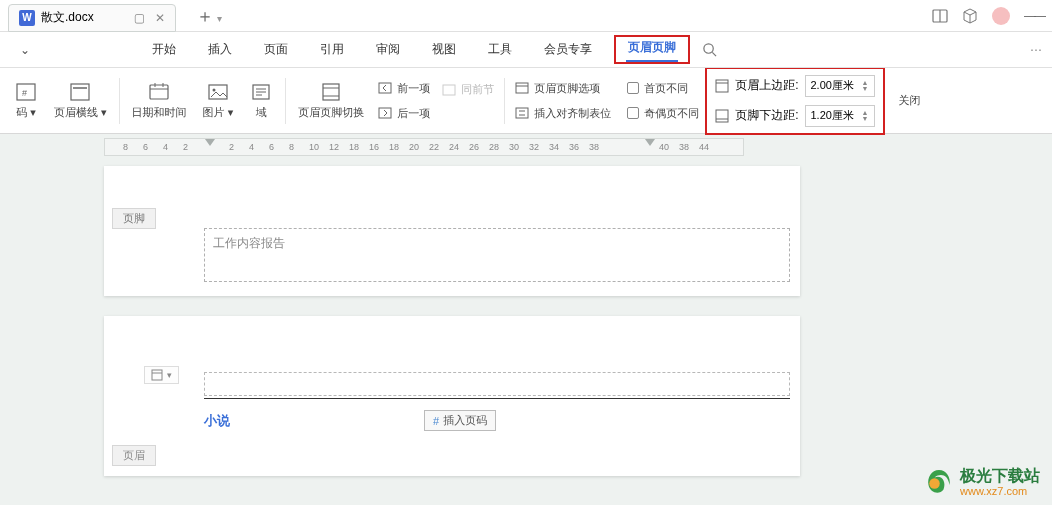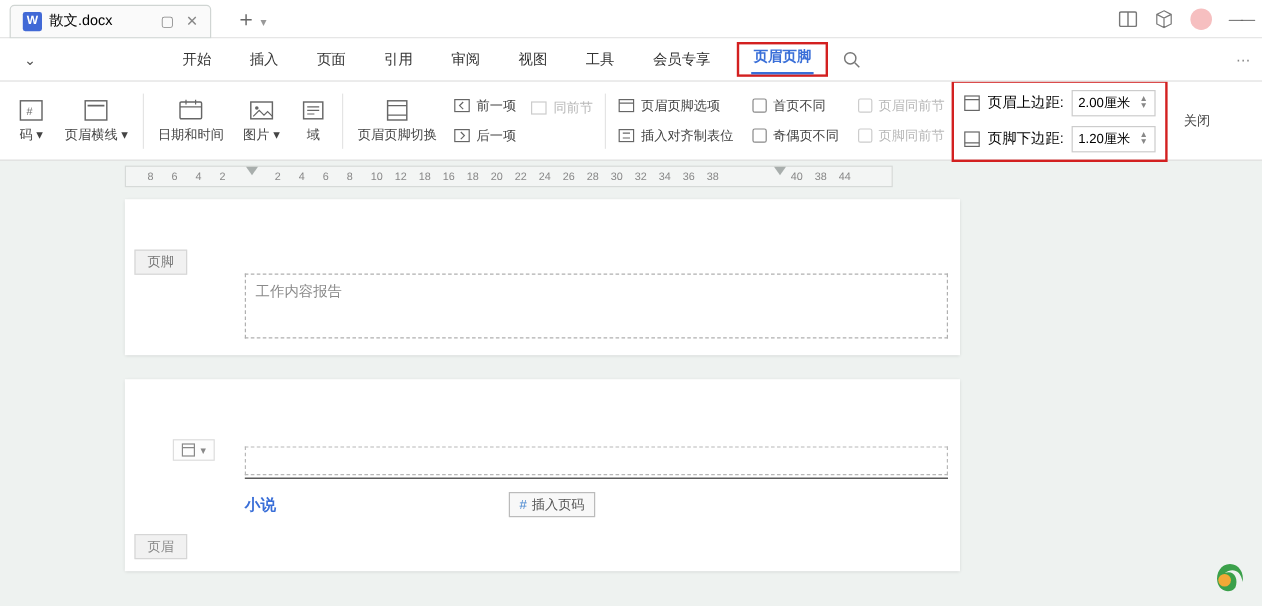--- a/index.html
+++ b/index.html
@@ -246,30 +246,20 @@
     </div>
   </div>
   <div class="rib-vstack" style="margin-left:4px;">
     <div class="rib-row">
       <div class="chk"></div>
         <span>首页不同</span>
     </div>
     <div class="rib-row">
       <div class="chk"></div>
         <span>奇偶页不同</span>
-    </div>
-  </div>
-  <div class="rib-vstack" style="margin-left:4px;">
-    <div class="rib-row disabled">
-      <div class="chk dis"></div>
-        <span>页眉同前节</span>
-    </div>
-    <div class="rib-row disabled">
-      <div class="chk dis"></div>
-        <span>页脚同前节</span>
     </div>
   </div>
   <div class="measure-box">
     <div class="measure-row">
       <svg width="14" height="14" viewBox="0 0 14 14">
           <rect x="1" y="1" width="12" height="12" fill="none" stroke="#666"></rect>
           <line x1="1" y1="4" x2="13" y2="4" stroke="#666"></line>
         </svg>
       <span>页眉上边距:</span>
       <div class="measure-input">
@@ -359,13 +349,17 @@
     </div>
     <div class="tag-label2">页眉</div>
   </div>
 </div>
 
 <div class="watermark">
   <svg class="wm-logo" viewBox="0 0 40 40">
     <path d="M20 4 C30 4 36 14 34 24 C32 10 22 8 14 14 C24 10 30 20 26 30 C20 38 8 34 6 24 C4 14 10 4 20 4Z" fill="#3aa04a"></path>
     <circle cx="14" cy="22" r="7" fill="#f2a836"></circle>
   </svg>
+  <div class="wm-text">
+    <span class="wm-cn">极光下载站</span>
+    <span class="wm-en">www.xz7.com</span>
+  </div>
 </div>
 
 </body></html>

